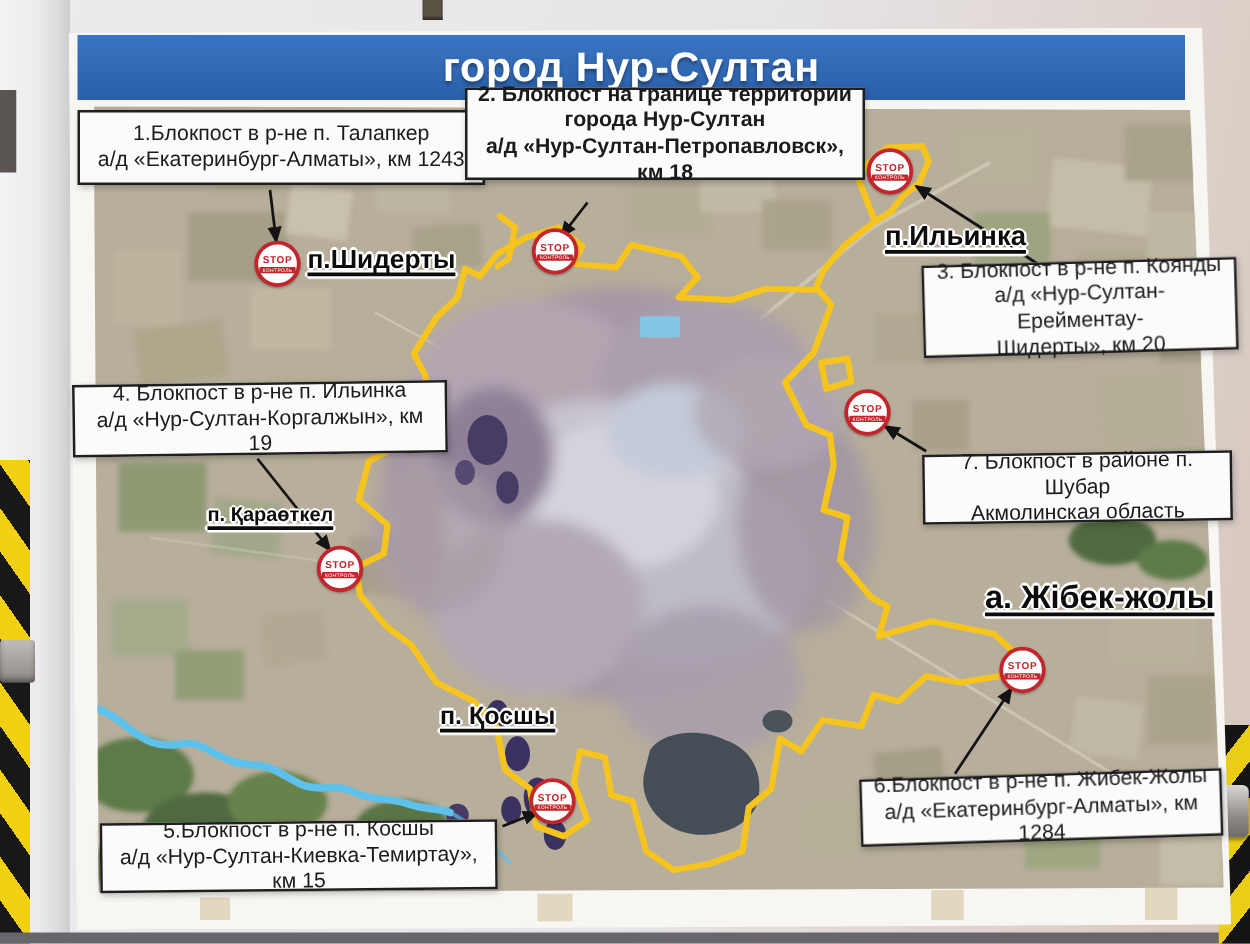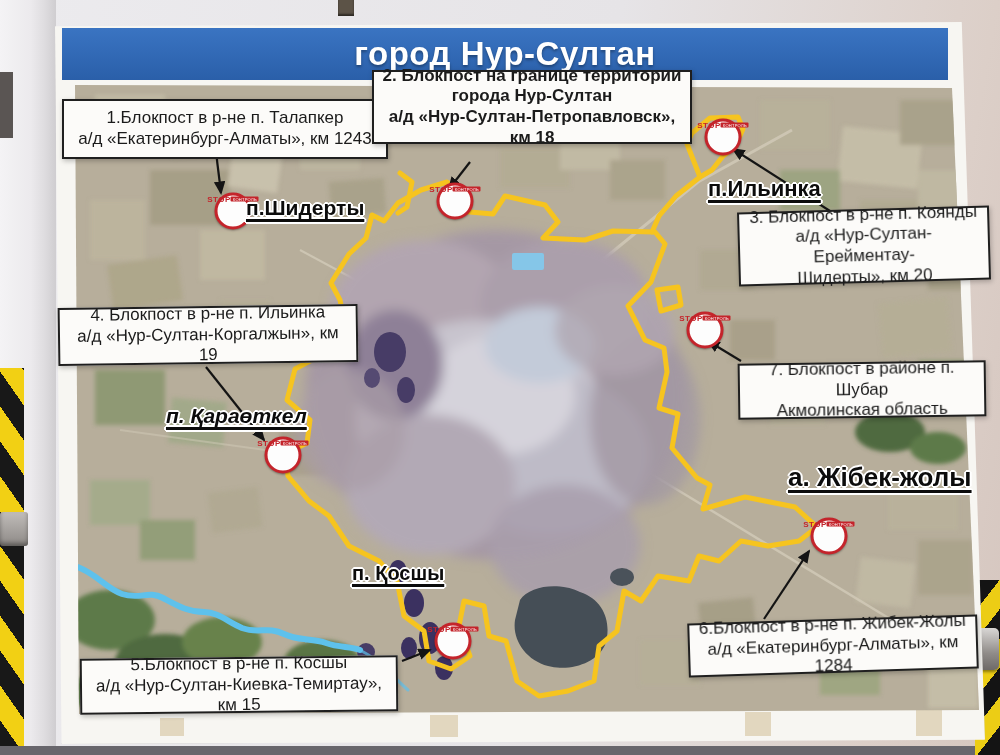--- a/index.html
+++ b/index.html
@@ -30,36 +30,36 @@
     box-shadow:3px 4px 10px rgba(0,0,0,.25);}
   .title-bar{position:absolute;left:62px;top:28px;width:886px;height:52px;
     background:linear-gradient(180deg,#3a74c2,#2a5fa9);
     display:flex;align-items:center;justify-content:center;
     color:#fff;font-size:33px;font-weight:bold;letter-spacing:.5px;
     text-shadow:0 2px 3px rgba(0,0,0,.35);}
   .mapsvg{position:absolute;left:0;top:0;}
   
   .sign{position:absolute;width:37px;height:37px;box-sizing:border-box;background:#fdfdfd;
     border:3px solid #c4242b;border-radius:50%;transform:translate(-50%,-50%);
-    display:flex;flex-direction:row;align-items:flex-start;justify-content:center;
-    box-shadow:0 1px 2px rgba(0,0,0,.35);margin-left:11px;}
+    display:flex;flex-direction:column;align-items:center;justify-content:center;
+    box-shadow:0 1px 2px rgba(0,0,0,.35);}
   .sign .stop{color:#c4242b;font-weight:bold;font-size:8px;letter-spacing:.5px;line-height:8px;}
   .sign .ctrl{background:#c4242b;color:#fff;font-size:4px;line-height:5px;padding:0 2px;
     margin-top:1px;border-radius:1px;letter-spacing:.3px;}
   
   .place{position:absolute;font-weight:bold;color:#0c0c0c;
     text-decoration:underline;text-decoration-thickness:2.5px;text-underline-offset:4px;
     text-shadow:-2px 0 0 #fff,2px 0 0 #fff,0 -2px 0 #fff,0 2px 0 #fff,
       -1px -1px 0 #fff,1px -1px 0 #fff,-1px 1px 0 #fff,1px 1px 0 #fff;}
   
   .callout{position:absolute;box-sizing:border-box;background:#fcfbf9;border:2px solid #1f1f1f;
     display:flex;align-items:center;justify-content:center;text-align:center;
     font-size:17px;line-height:1.22;color:#1b1b1b;white-space:pre-line;padding:4px 8px;
     box-shadow:1px 2px 5px rgba(0,0,0,.25);}
-  .c1{left:62px;top:88px;width:326px;height:60px;margin-top:11px;}
+  .c1{left:62px;top:88px;width:326px;height:60px;}
   .c2{left:372px;top:70px;width:320px;height:74px;font-weight:bold;}
   .c3{left:738px;top:209px;width:252px;height:74px;transform:rotate(-1.6deg);}
   .c4{left:58px;top:306px;width:300px;height:58px;transform:rotate(-0.8deg);}
   .c5{left:80px;top:657px;width:318px;height:56px;transform:rotate(-0.6deg);}
   .c6{left:688px;top:619px;width:290px;height:54px;transform:rotate(-1.8deg);}
   .c7{left:738px;top:362px;width:248px;height:56px;transform:rotate(-0.8deg);}
 </style>
 </head>
 <body>
 
@@ -254,21 +254,21 @@
     <span class="stop">STOP</span>
     <span class="ctrl">КОНТРОЛЬ</span>
   </div>
   <div class="sign" style="left:694px;top:330px;">
     <span class="stop">STOP</span>
     <span class="ctrl">КОНТРОЛЬ</span>
   </div>
 
   <div class="place" style="left:246px;top:196px;font-size:21px;">п.Шидерты</div>
   <div class="place" style="left:708px;top:176px;font-size:22px;">п.Ильинка</div>
-  <div class="place" style="left:166px;top:404px;font-size:21px;font-style:italic;">п. Қараөткел</div>
+  <div class="place" style="left:166px;top:404px;font-size:16px;">п. Қараөткел</div>
   <div class="place" style="left:313px;top:562px;font-size:20px;margin-left:39px;">п. Қосшы</div>
   <div class="place" style="left:788px;top:462px;font-size:26px;">а. Жібек-жолы</div>
 
   <div class="callout c1">1.Блокпост в р-не п. Талапкер
 а/д «Екатеринбург-Алматы», км 1243</div>
   <div class="callout c2">2. Блокпост на границе территории
 города Нур-Султан
 а/д «Нур-Султан-Петропавловск», км 18</div>
   <div class="callout c3">3. Блокпост в р-не п. Коянды
 а/д «Нур-Султан-Ерейментау-

